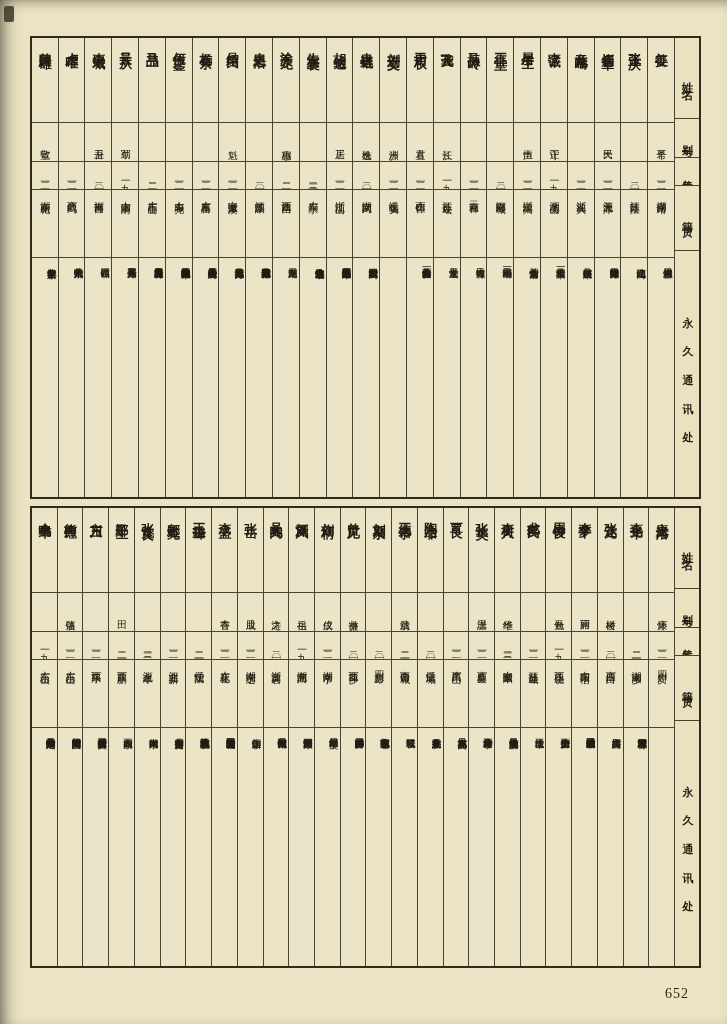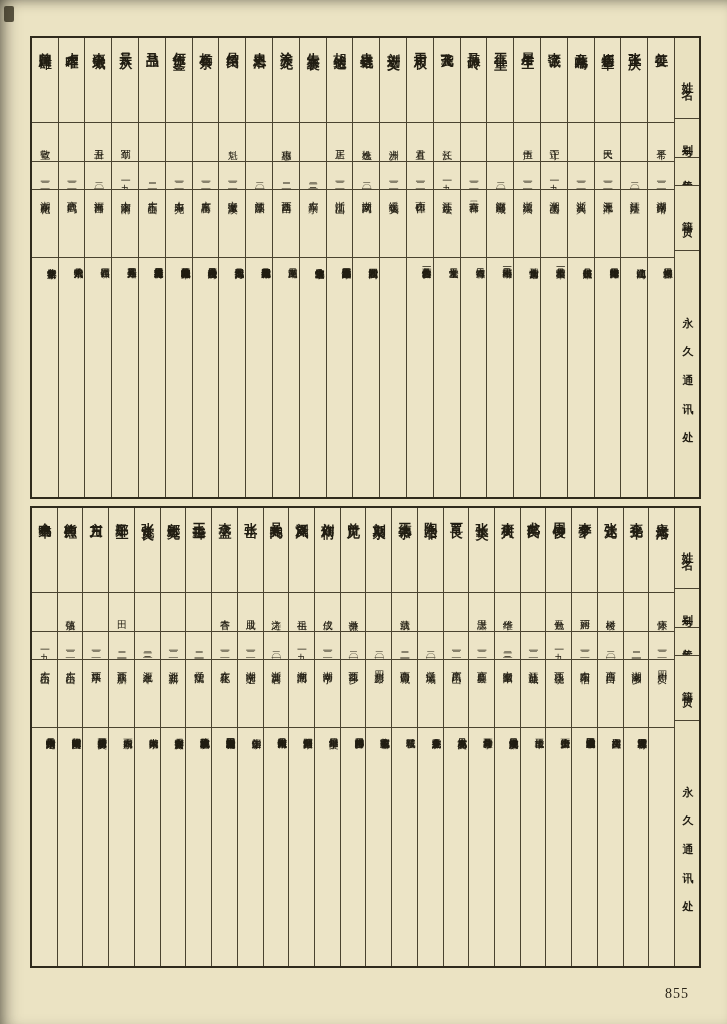--- a/index.html
+++ b/index.html
@@ -467,14 +467,14 @@
     <div class="cell alias-cell"></div>
     <div class="cell age-cell">一九</div>
     <div class="cell origin-cell">广东台山</div>
     <div class="cell address-cell">广州中华中路陶街三十六号之二余宅</div>
   </div>
         </div>
     </div>
 
   </div>
 
-  <div class="page-number">855</div>
+  <div class="page-number">652</div>
 </div>
 
 </body></html>

